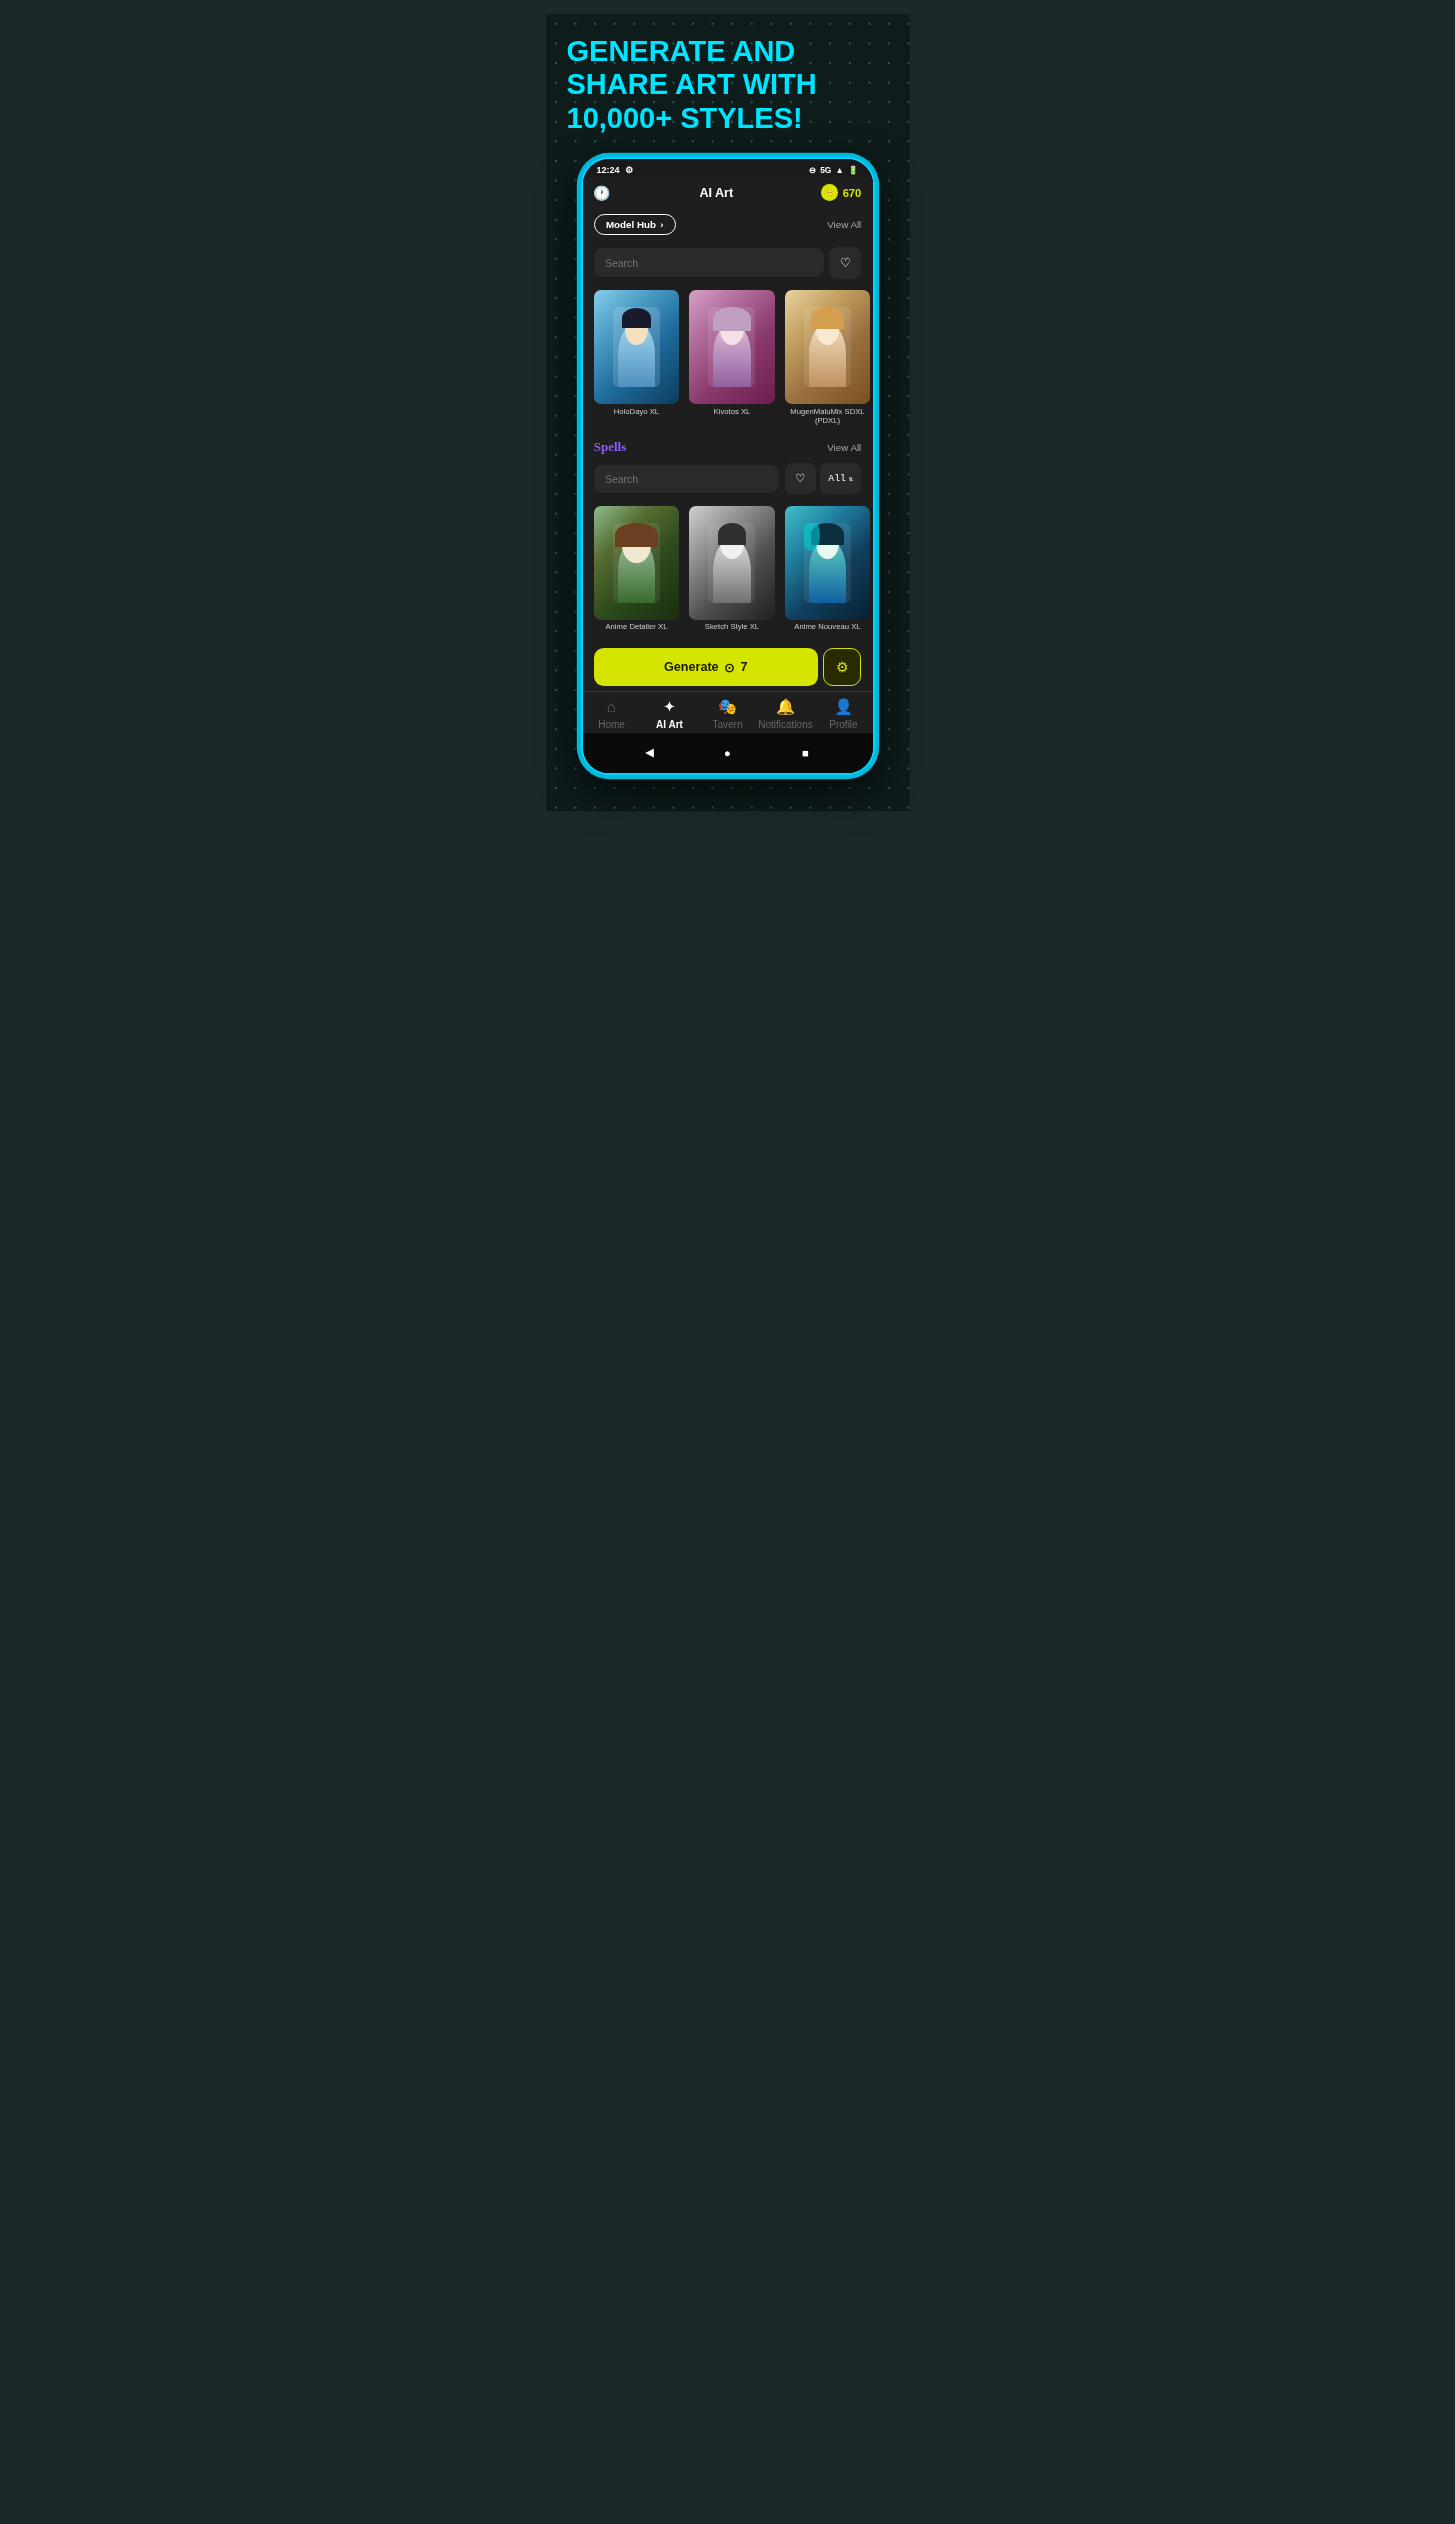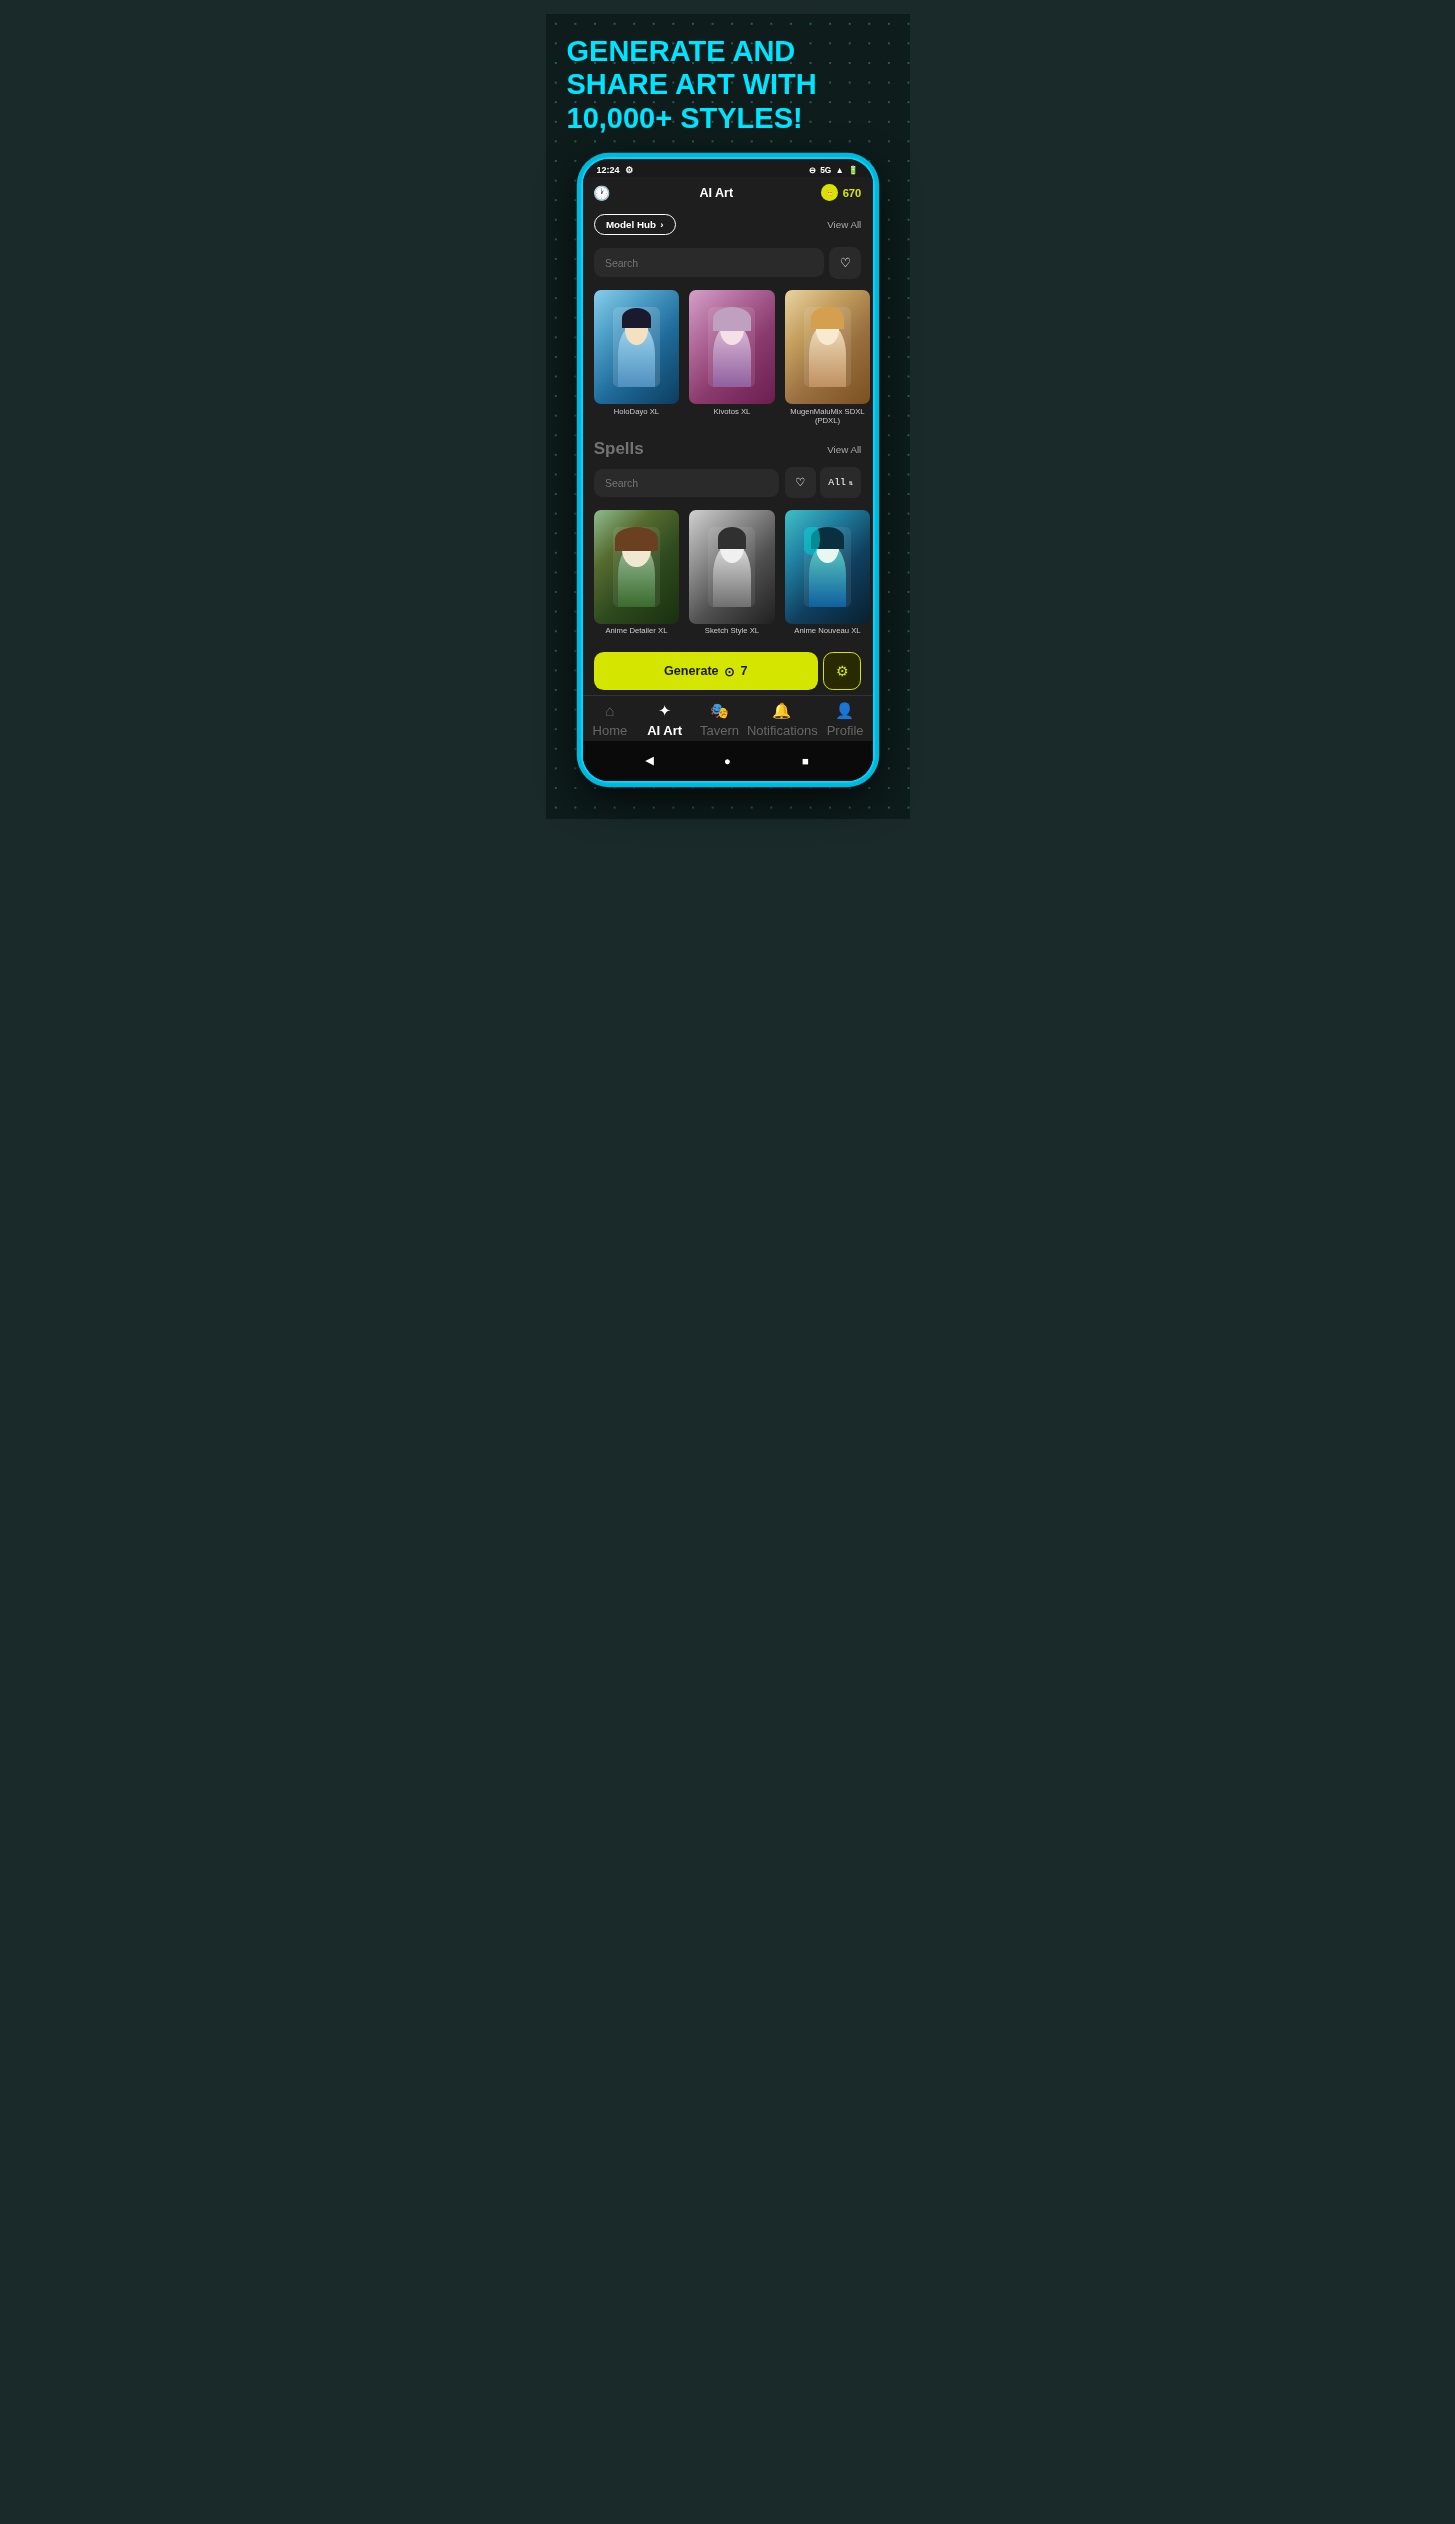--- a/index.html
+++ b/index.html
@@ -218,23 +218,24 @@
 
     
     .spells-header {
       display: flex;
       justify-content: space-between;
       align-items: center;
       padding: 8.4px 11.2px 2.8px;
     }
 
     .spells-title {
-      font-size: 17px;
+      font-size: 13px;
       font-weight: 700;
-      color: #737373;
+      color: #8b5cf6;
+      font-family: Liberation Serif, serif;
     }
 
     
     .search-filter-row {
       display: flex;
       gap: 5.6px;
       padding: 5.6px 11.2px;
       align-items: center;
     }
 
@@ -330,21 +331,21 @@
       flex: 1;
       display: flex;
       flex-direction: column;
       align-items: center;
       gap: 2.8px;
       cursor: pointer;
     }
 
     .tab-icon { font-size: 15.4px; color: #666; }
     .tab-icon.active { color: white; }
-    .tab-label { font-size: 13px; color: #666; }
+    .tab-label { font-size: 10px; color: #666; }
     .tab-label.active { color: white; font-weight: 700; }
 
     
     .nav-bar {
       background: #0a0a0a;
       display: flex;
       justify-content: space-around;
       align-items: center;
       padding: 9.8px 28px;
     }

